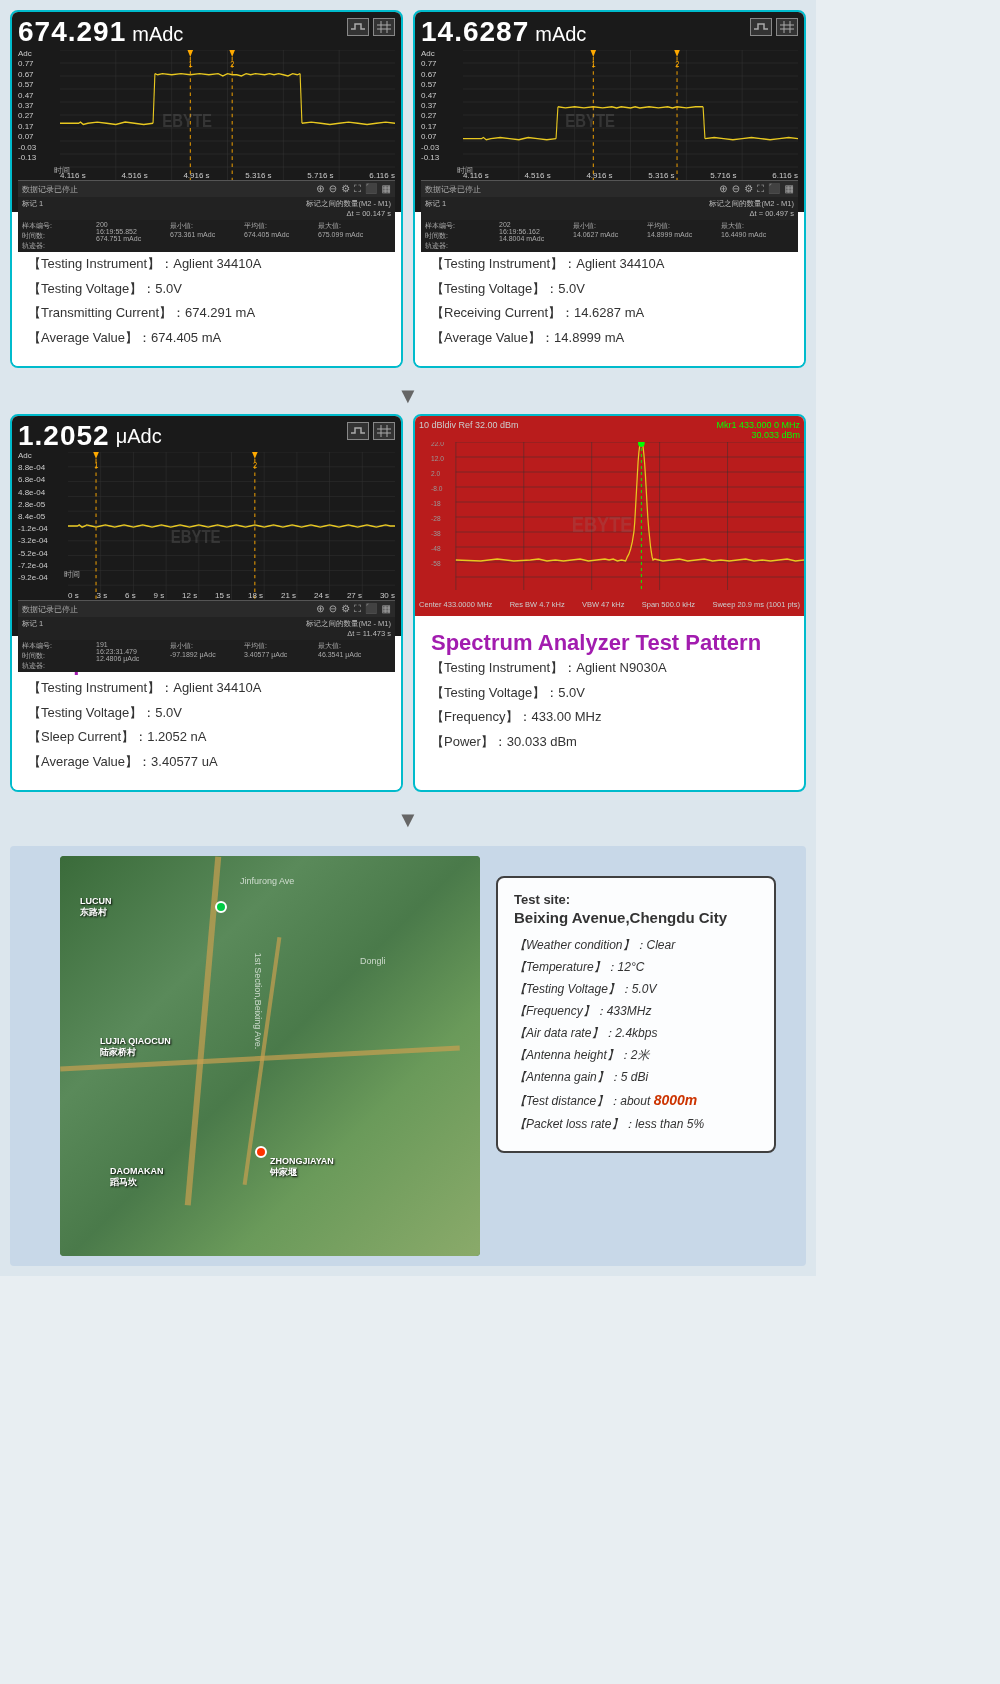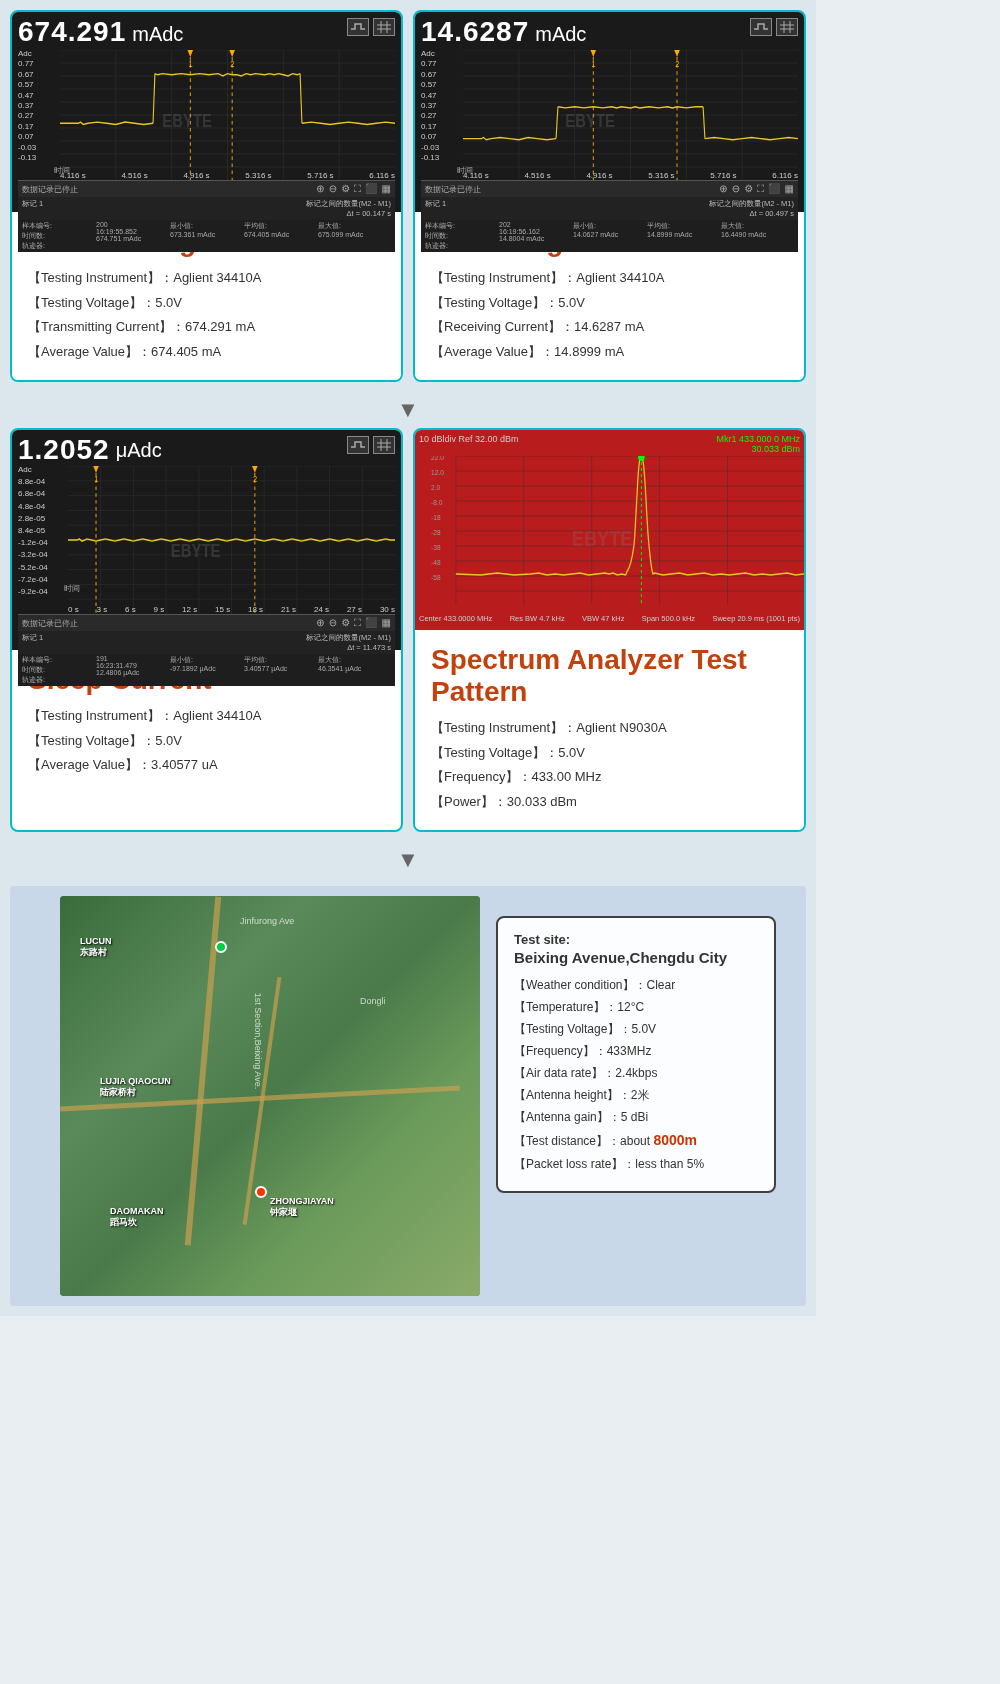--- a/index.html
+++ b/index.html
@@ -120,24 +120,24 @@
       gap: 2px;
     }
 
     
     .info-panel {
       padding: 14px 16px;
       background: #fff;
     }
 
     .info-title {
-      color: #c2410c;
-      font-size: 28px;
+      color: #a21caf;
+      font-size: 22px;
       font-weight: bold;
-      margin-bottom: 10px;
+      margin-bottom: 2px;
     }
 
     .info-line {
       color: #333;
       font-size: 13px;
       margin-bottom: 5px;
       line-height: 1.5;
     }
 
     .info-line span.label {
@@ -227,20 +227,21 @@
       font-weight: bold;
       color: #333;
       margin-bottom: 10px;
     }
 
     .map-info-line {
       font-size: 12px;
       color: #333;
       margin-bottom: 4px;
       line-height: 1.5;
+      font-style: italic;
     }
 
     .map-distance {
       color: #cc3300;
       font-weight: bold;
       font-size: 14px;
     }
 
     
     .sleep-chart-panel {
@@ -675,20 +676,21 @@
           <span>最小值:<br>-97.1892 μAdc</span>
           <span>平均值:<br>3.40577 μAdc</span>
           <span>最大值:<br>46.3541 μAdc</span>
         </div>
       </div>
 
       <div class="info-panel">
         <div class="info-title">Sleep Current</div>
         <div class="info-line">【Testing Instrument】：Aglient 34410A</div>
         <div class="info-line">【Testing Voltage】：5.0V</div>
+        <div class="info-line">【Sleep Current】：1.2052 nA</div>
         <div class="info-line">【Average Value】：3.40577 uA</div>
       </div>
     </div>
 
     <div class="section-cell">
 
       <div class="spectrum-panel">
         <div class="spectrum-header">
           <div class="spectrum-left">
             <span>10 dBldiv  </span>

